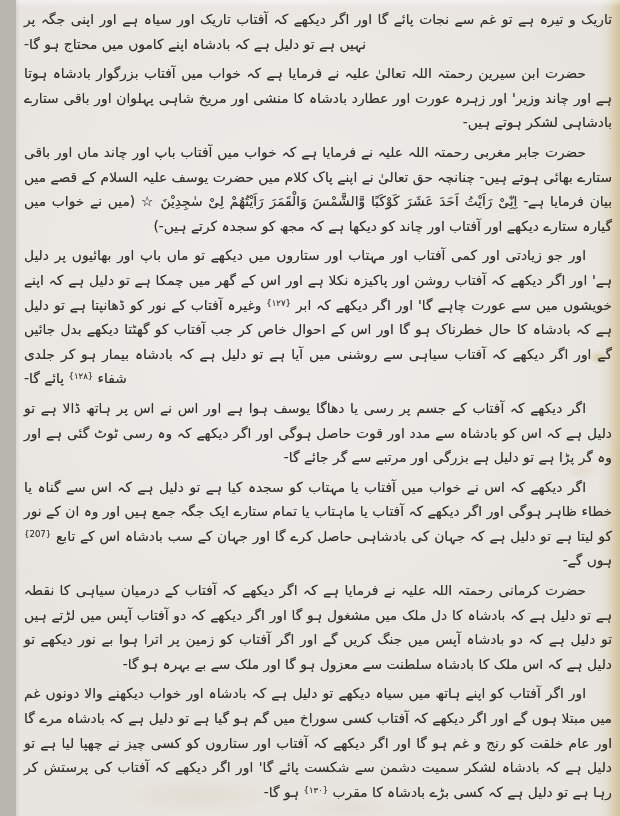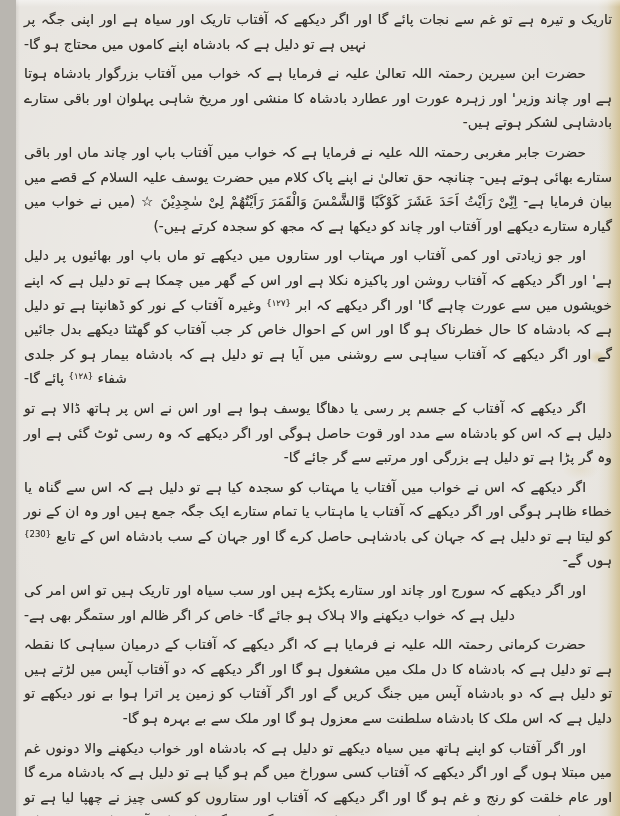--- a/index.html
+++ b/index.html
@@ -50,19 +50,18 @@
 </head>
 <body>
 
 <div class="page">
   <main class="text-block">
     <p class="para last-left">تاریک و تیرہ ہے تو غم سے نجات پائے گا اور اگر دیکھے کہ آفتاب تاریک اور سیاہ ہے اور اپنی جگہ پر نہیں ہے تو دلیل ہے کہ بادشاہ اپنے کاموں میں محتاج ہو گا-</p>
     <p class="para indent">حضرت ابن سیرین رحمتہ اللہ تعالیٰ علیہ نے فرمایا ہے کہ خواب میں آفتاب بزرگوار بادشاہ ہوتا ہے اور چاند وزیر' اور زہرہ عورت اور عطارد بادشاہ کا منشی اور مریخ شاہی پہلوان اور باقی ستارے بادشاہی لشکر ہوتے ہیں-</p>
     <p class="para indent">حضرت جابر مغربی رحمتہ اللہ علیہ نے فرمایا ہے کہ خواب میں آفتاب باپ اور چاند ماں اور باقی ستارے بھائی ہوتے ہیں- چنانچہ حق تعالیٰ نے اپنے پاک کلام میں حضرت یوسف علیہ السلام کے قصے میں بیان فرمایا ہے- اِنِّیْ رَاَیْتُ اَحَدَ عَشَرَ کَوْکَبًا وَّالشَّمْسَ وَالْقَمَرَ رَاَیْتُھُمْ لِیْ سٰجِدِیْنَ ☆ (میں نے خواب میں گیارہ ستارے دیکھے اور آفتاب اور چاند کو دیکھا ہے کہ مجھ کو سجدہ کرتے ہیں-)</p>
     <p class="para indent last-left">اور جو زیادتی اور کمی آفتاب اور مہتاب اور ستاروں میں دیکھے تو ماں باپ اور بھائیوں پر دلیل ہے' اور اگر دیکھے کہ آفتاب روشن اور پاکیزہ نکلا ہے اور اس کے گھر میں چمکا ہے تو دلیل ہے کہ اپنے خویشوں میں سے عورت چاہے گا' اور اگر دیکھے کہ ابر <sup class="fn">{۱۲۷}</sup> وغیرہ آفتاب کے نور کو ڈھانپتا ہے تو دلیل ہے کہ بادشاہ کا حال خطرناک ہو گا اور اس کے احوال خاص کر جب آفتاب کو گھٹتا دیکھے بدل جائیں گے اور اگر دیکھے کہ آفتاب سیاہی سے روشنی میں آیا ہے تو دلیل ہے کہ بادشاہ بیمار ہو کر جلدی شفاء <sup class="fn">{۱۲۸}</sup> پائے گا-</p>
     <p class="para indent">اگر دیکھے کہ آفتاب کے جسم پر رسی یا دھاگا یوسف ہوا ہے اور اس نے اس پر ہاتھ ڈالا ہے تو دلیل ہے کہ اس کو بادشاہ سے مدد اور قوت حاصل ہوگی اور اگر دیکھے کہ وہ رسی ٹوٹ گئی ہے اور وہ گر پڑا ہے تو دلیل ہے بزرگی اور مرتبے سے گر جائے گا-</p>
-    <p class="para indent">اگر دیکھے کہ اس نے خواب میں آفتاب یا مہتاب کو سجدہ کیا ہے تو دلیل ہے کہ اس سے گناہ یا خطاء ظاہر ہوگی اور اگر دیکھے کہ آفتاب یا ماہتاب یا تمام ستارے ایک جگہ جمع ہیں اور وہ ان کے نور کو لیتا ہے تو دلیل ہے کہ جہان کی بادشاہی حاصل کرے گا اور جہان کے سب بادشاہ اس کے تابع <sup class="fn">{230}</sup> ہوں گے-</p>
-    <p class="para indent last-left">اور اگر دیکھے کہ سورج اور چاند اور ستارے پکڑے ہیں اور سب سیاہ اور تاریک ہیں تو اس امر کی دلیل ہے کہ خواب دیکھنے والا ہلاک ہو جائے گا- خاص کر اگر ظالم اور ستمگر بھی ہے-</p>
+    <p class="para indent">اگر دیکھے کہ اس نے خواب میں آفتاب یا مہتاب کو سجدہ کیا ہے تو دلیل ہے کہ اس سے گناہ یا خطاء ظاہر ہوگی اور اگر دیکھے کہ آفتاب یا ماہتاب یا تمام ستارے ایک جگہ جمع ہیں اور وہ ان کے نور کو لیتا ہے تو دلیل ہے کہ جہان کی بادشاہی حاصل کرے گا اور جہان کے سب بادشاہ اس کے تابع <sup class="fn">{207}</sup> ہوں گے-</p>
     <p class="para indent">حضرت کرمانی رحمتہ اللہ علیہ نے فرمایا ہے کہ اگر دیکھے کہ آفتاب کے درمیان سیاہی کا نقطہ ہے تو دلیل ہے کہ بادشاہ کا دل ملک میں مشغول ہو گا اور اگر دیکھے کہ دو آفتاب آپس میں لڑتے ہیں تو دلیل ہے کہ دو بادشاہ آپس میں جنگ کریں گے اور اگر آفتاب کو زمین پر اترا ہوا بے نور دیکھے تو دلیل ہے کہ اس ملک کا بادشاہ سلطنت سے معزول ہو گا اور ملک سے بے بہرہ ہو گا-</p>
     <p class="para indent">اور اگر آفتاب کو اپنے ہاتھ میں سیاہ دیکھے تو دلیل ہے کہ بادشاہ اور خواب دیکھنے والا دونوں غم میں مبتلا ہوں گے اور اگر دیکھے کہ آفتاب کسی سوراخ میں گم ہو گیا ہے تو دلیل ہے کہ بادشاہ مرے گا اور عام خلقت کو رنج و غم ہو گا اور اگر دیکھے کہ آفتاب اور ستاروں کو کسی چیز نے چھپا لیا ہے تو دلیل ہے کہ بادشاہ لشکر سمیت دشمن سے شکست پائے گا' اور اگر دیکھے کہ آفتاب کی پرستش کر رہا ہے تو دلیل ہے کہ کسی بڑے بادشاہ کا مقرب <sup class="fn">{۱۳۰}</sup> ہو گا-</p>
 
   </main>
 </div>
 
 </body></html>

